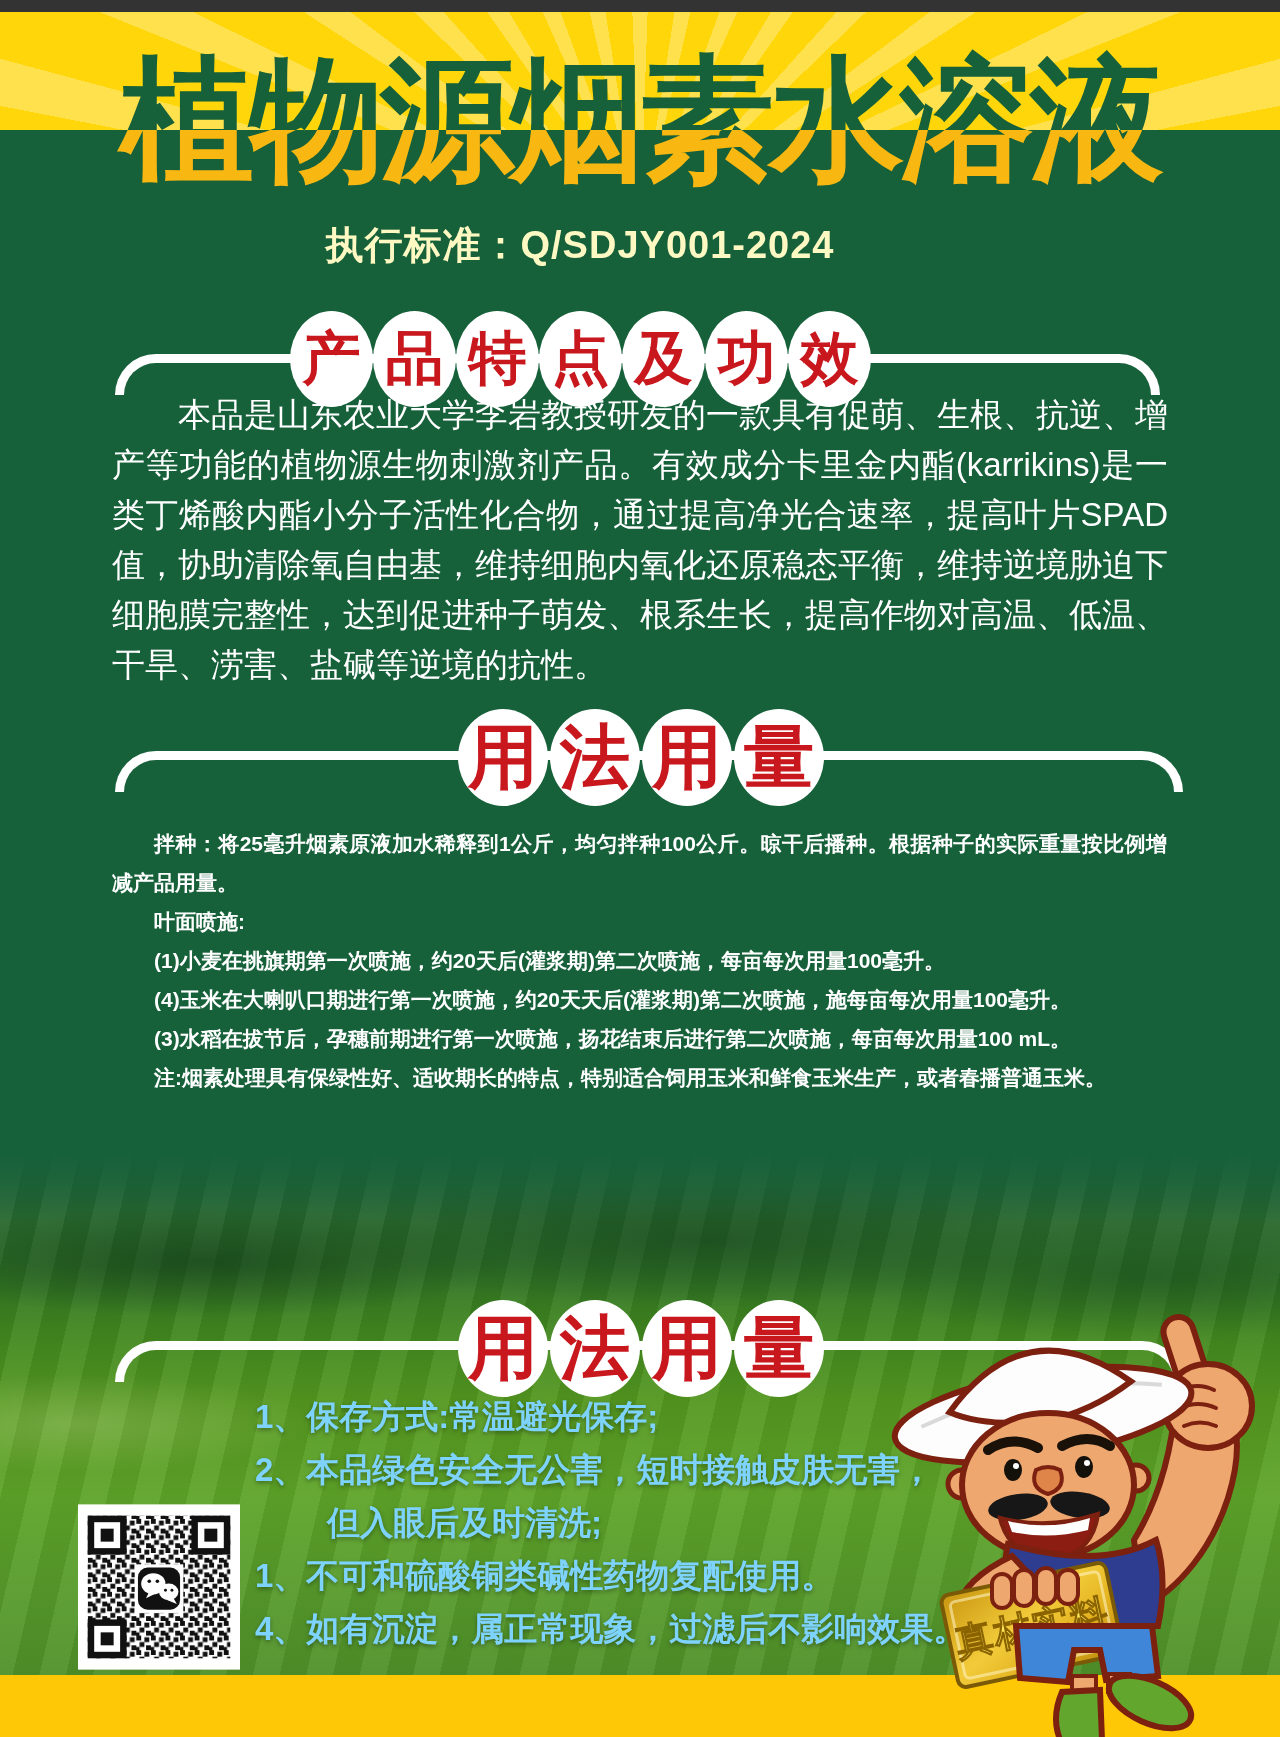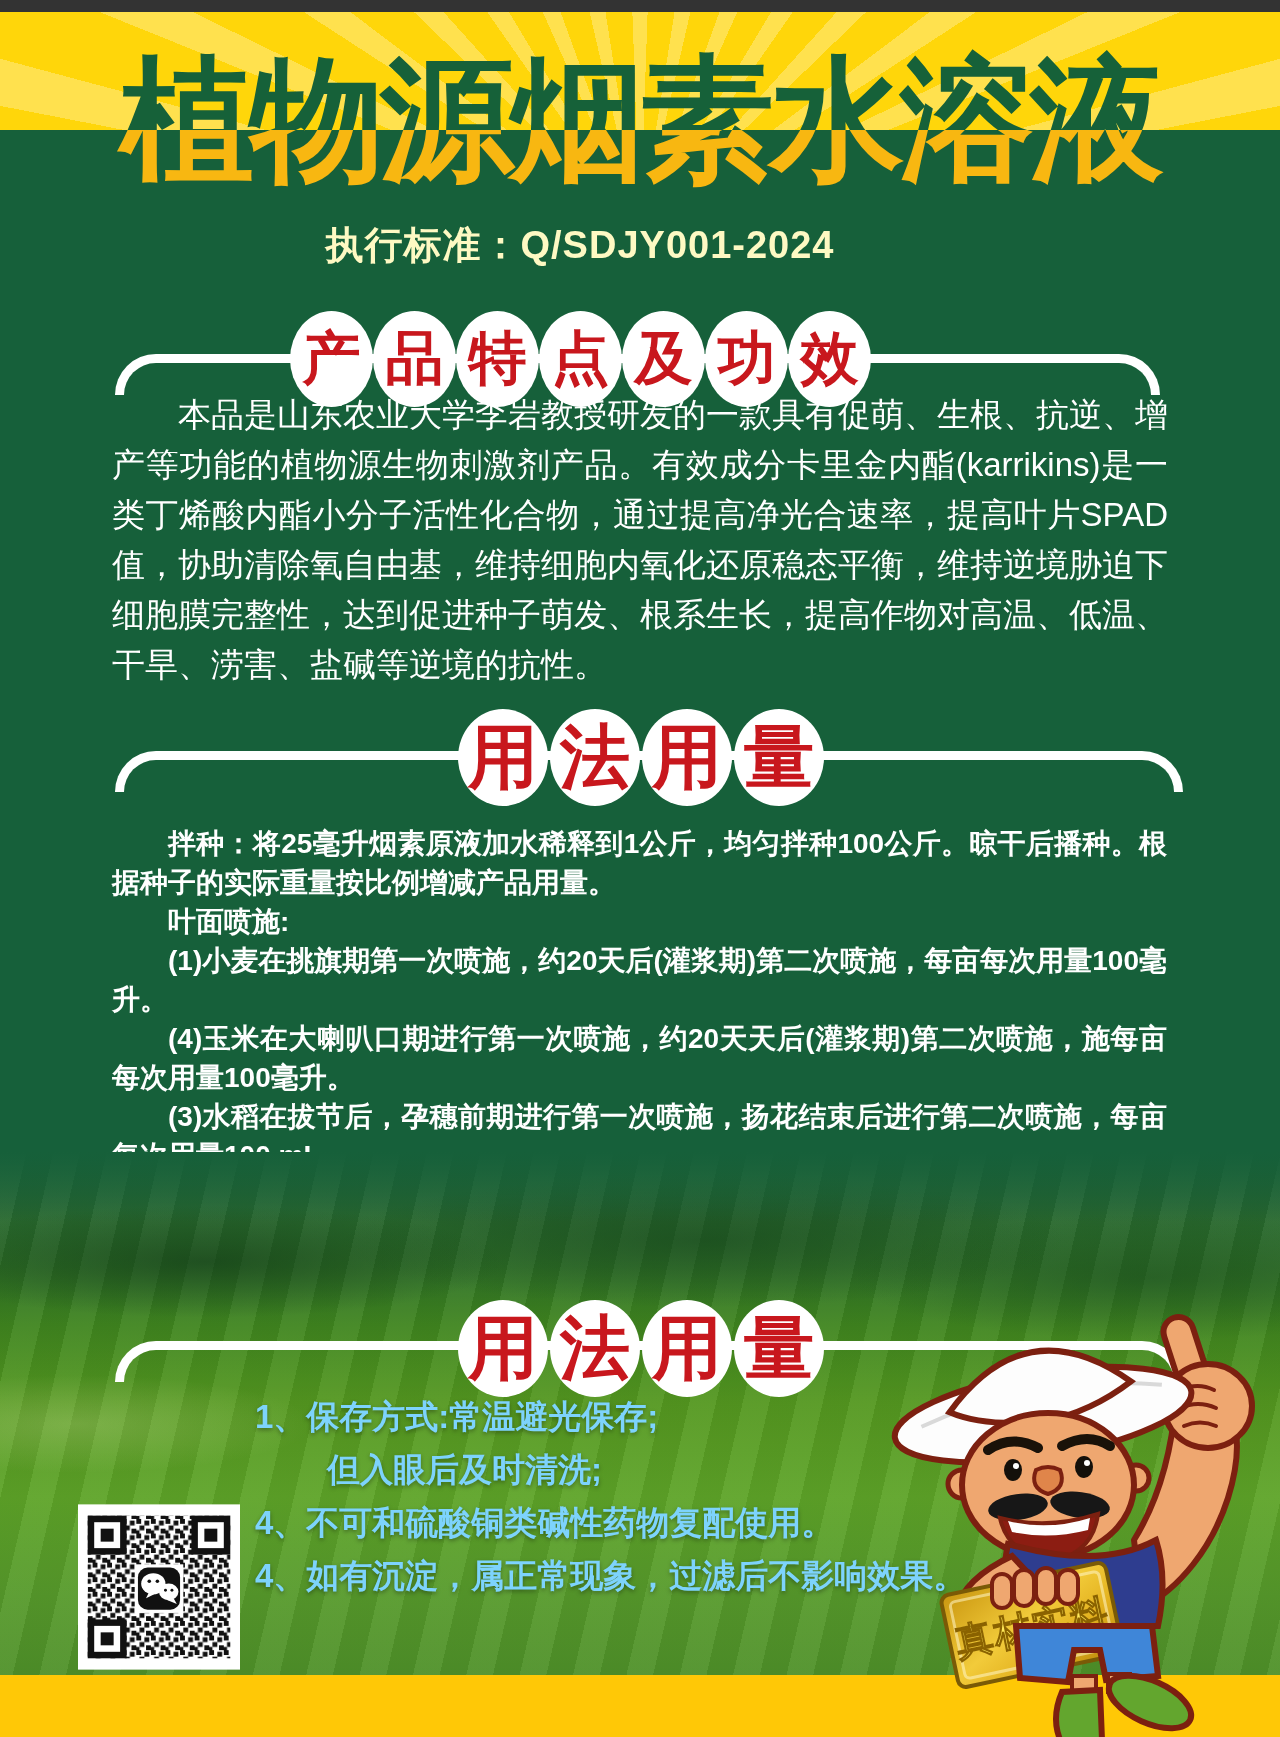--- a/index.html
+++ b/index.html
@@ -50,21 +50,21 @@
   .c1 .circle{width:83px;height:96px;font-size:58px;}
   .c2 .circle,.c3 .circle{width:90px;height:97px;font-size:70px;margin-right:2px;}
   
   .features-text{
     position:absolute;left:112px;right:112px;top:378px;
     color:#fff;font-size:33px;line-height:50px;font-weight:400;text-align:justify;
   }
   .features-text .para{text-indent:2em;margin:0;}
   .usage-text{
     position:absolute;left:112px;right:113px;top:812px;
-    color:#fff;font-size:28px;line-height:39px;font-weight:700;text-align:justify;
+    color:#fff;font-size:21px;line-height:39px;font-weight:700;text-align:justify;
   }
   .usage-text .para{text-indent:2em;margin:0;}
   
   .field-photo{
     position:absolute;left:0;top:1140px;width:1280px;height:523px;
     background:
       linear-gradient(180deg,#16603A 0px,rgba(22,96,58,0) 70px),
       radial-gradient(ellipse 430px 80px at 16% 21%, rgba(16,56,22,0.6), transparent 70%),
       radial-gradient(ellipse 520px 95px at 55% 17%, rgba(20,66,26,0.55), transparent 70%),
       radial-gradient(ellipse 430px 90px at 90% 24%, rgba(22,72,28,0.5), transparent 70%),
@@ -138,22 +138,23 @@
   <div class="bracket b3"></div>
   <div class="circles c3">
     <span class="circle">用</span>
     <span class="circle">法</span>
     <span class="circle">用</span>
     <span class="circle">量</span>
   </div>
 
   <div class="storage-list">
     <div class="sitem">1、保存方式:常温避光保存;</div>
+    <div class="sitem">2、本品绿色安全无公害，短时接触皮肤无害，</div>
     <div class="sitem wrap-indent">但入眼后及时清洗;</div>
-    <div class="sitem">4、不可和硫酸铜类碱性药物复配使用。</div>
+    <div class="sitem">1、不可和硫酸铜类碱性药物复配使用。</div>
     <div class="sitem">4、如有沉淀，属正常现象，过滤后不影响效果。</div>
   </div>
 
   <div class="bottom-band"></div>
 
   <div class="qr">
     <svg width="162" height="166" viewBox="0 0 100 102">
       <rect x="0" y="0" width="100" height="102" fill="#ffffff"></rect>
       <defs>
         <pattern id="qrp" width="9" height="9" patternUnits="userSpaceOnUse">

